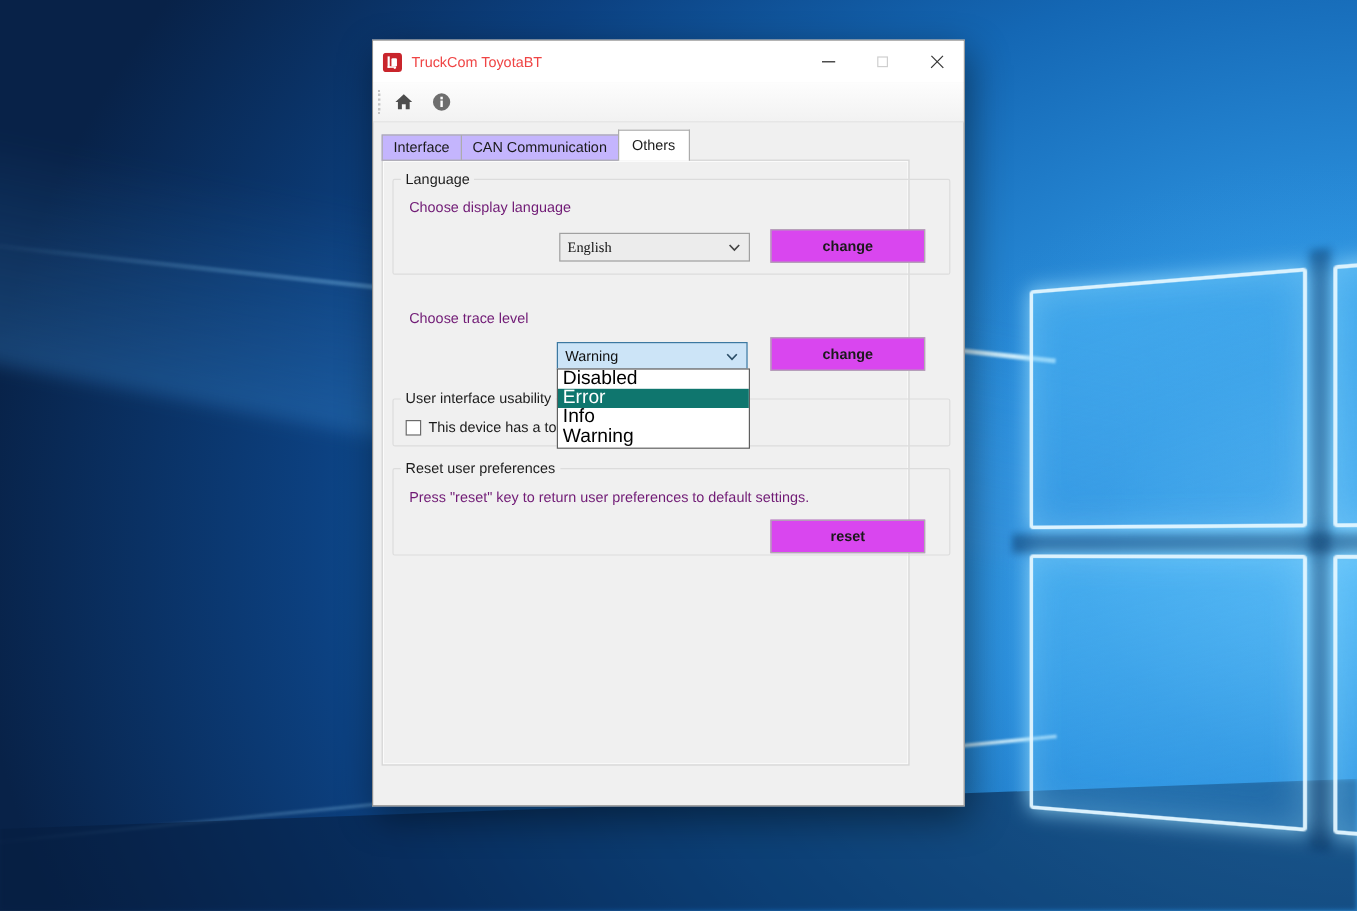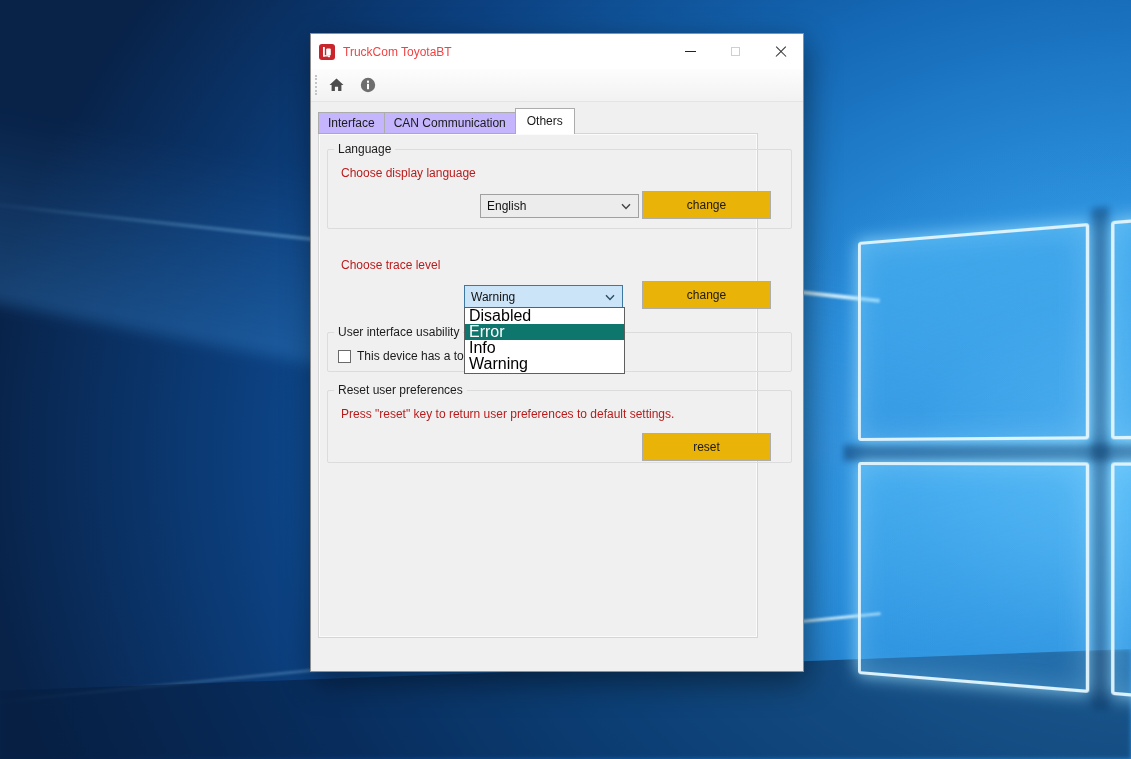--- a/index.html
+++ b/index.html
@@ -93,32 +93,32 @@
     height:26px; line-height:24px; background:#ffffff; padding:0 11px;
     border:1px solid #acacac; border-bottom:none; position:relative; z-index:4; margin-left:-1px;
   }
   .tabpage {
     position:absolute; left:7px; top:99px; width:440px; height:505px;
     background:#f0f0f0; border:1px solid #d5d5d5; box-shadow:inset 0 0 0 1px #fbfbfb; z-index:2;
   }
 
   .groupbox { position:absolute; border:1px solid #dcdcdc; border-radius:2px; }
   .group-label { position:absolute; top:-8px; left:6px; background:#f0f0f0; padding:0 4px; font-size:12px; color:#1c1c1c; white-space:nowrap; }
-  .desc { position:absolute; font-size:12px; color:#b91c1c; white-space:nowrap; }
+  .desc { position:absolute; font-size:12px; color:#701a75; white-space:nowrap; }
 
   .combo {
     position:absolute; width:159px; height:24px; background:#ececec; border:1px solid #a0a0a0;
     display:flex; align-items:center; padding-left:6px; font-size:12px; color:#111;
   }
   .combo .chev { position:absolute; right:7px; top:8px; }
   .combo.open { height:23px; background:#cce4f7; border:1px solid #3c78a0; }
 
   .btn {
-    position:absolute; width:129px; height:28px; background:#eab308; border:1px solid #adadad;
-    display:flex; align-items:center; justify-content:center; font-size:12px; color:#1a1a1a;
+    position:absolute; width:129px; height:28px; background:#d946ef; border:1px solid #adadad;
+    display:flex; align-items:center; justify-content:center; font-size:12px; color:#1a1a1a;font-weight:bold;
   }
 
   .droplist {
     position:absolute; left:145px; top:173px; width:161px; height:67px;
     background:#fff; border:1px solid #5f5f5f; z-index:10;
   }
   .drop-item { height:16px; line-height:16px; padding-left:4px; font-size:16px; color:#000; white-space:nowrap; }
   .drop-item.selected { background:#0f766e; color:#fff; }
 
   .checkrow { position:absolute; left:19px; top:215px; display:flex; align-items:center; }
@@ -189,21 +189,21 @@
     <div class="tab">CAN Communication</div>
     <div class="tab active">Others</div>
   </div>
 
   <div class="tabpage">
 
     <div class="groupbox" style="left:8px; top:15px; width:465px; height:80px;">
       <span class="group-label">Language</span>
     </div>
     <div class="desc" style="left:22px; top:32px;">Choose display language</div>
-    <div class="combo" style="left:161px; top:60px;">
+    <div class="combo" style="left:147px; top:60px;font-family:Liberation Serif, serif;">
       <span>English</span>
       <svg class="chev" width="10" height="7" viewBox="0 0 10 7">
         <path d="M1 1.2 L5 5.4 L9 1.2" fill="none" stroke="#444" stroke-width="1.4"></path>
       </svg>
     </div>
     <div class="btn" style="left:323px; top:57px;">
       <span>change</span>
     </div>
 
     <div class="desc" style="left:22px; top:124px;">Choose trace level</div>

